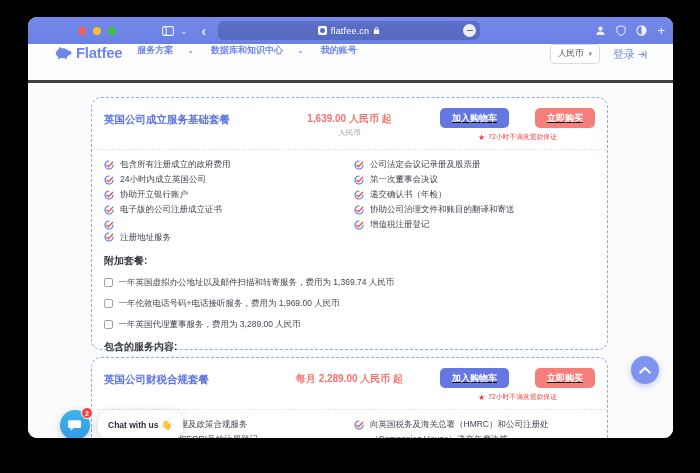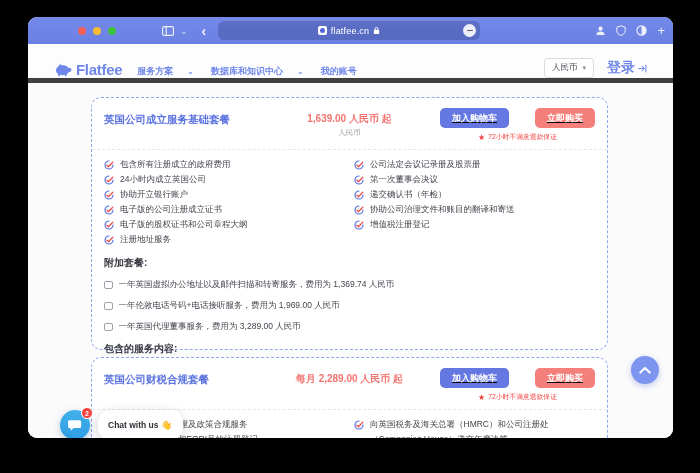--- a/index.html
+++ b/index.html
@@ -28,32 +28,32 @@
              display:flex; align-items:center; justify-content:center; }
   .favicon span { width:5px; height:5px; border-radius:50%; background:#5468d8; display:block; }
   .urltext { color:#fff; font-size:9px; font-weight:500; letter-spacing:.2px; }
   .url-badge { position:absolute; right:4px; top:3px; width:13px; height:13px; border-radius:50%;
                background:rgba(250,250,252,.92); display:flex; align-items:center; justify-content:center; }
   .url-badge i { display:block; width:6px; height:1.6px; background:#5c5c68; border-radius:1px; }
   .tb-right { position:absolute; right:8px; top:0; height:27px; display:flex; align-items:center; gap:10px; }
   .plus-ico { font-size:13px; font-weight:400; }
 
   
-  .siteheader { height:39px; background:#fdfdfe; border-bottom:5px solid #404040;
-                display:flex; align-items:flex-end; padding:0 26px; }
+  .siteheader { height:39px; background:#fdfdfe; border-bottom:3px solid #404040;
+                display:flex; align-items:flex-start; padding:0 26px; }
   .brand { display:flex; align-items:center; gap:4px; }
   .brand-name { font-size:15px; font-weight:800; color:#6f87e8; letter-spacing:-.3px; }
   .nav { display:flex; align-items:center; gap:17px; margin-left:15px; }
   .nav-item { font-size:9px; font-weight:700; color:#6f87e8; display:flex; align-items:center; gap:14px; cursor:pointer; }
   .nav-caret { font-size:8px; line-height:6px; color:#6f87e8; }
   .hd-right { margin-left:auto; display:flex; align-items:center; gap:13px; }
   .currency { display:flex; align-items:center; gap:5px; border:1px solid #d9dade; border-radius:4px;
               padding:3px 7px; font-size:8.5px; color:#4a4a55; background:#fff; }
   .currency .caret { font-size:7px; color:#8a8a94; }
-  .login { display:flex; align-items:center; gap:3px; font-size:14px; font-weight:700; color:#6f87e8; }
+  .login { display:flex; align-items:center; gap:3px; font-size:11px; font-weight:400; color:#6f87e8; }
 
   
   .content { position:relative; height:355px; background:#fbfbfc; }
   .card { position:absolute; left:63px; width:517px; background:#fff;
           border:1.5px dashed #8ea8f0; border-radius:10px; padding:10px 12px 0; }
   .card1 { top:14px; height:253px; }
   .card2 { top:274px; height:170px; }
   .card-head { display:grid; grid-template-columns:1fr auto 1fr; align-items:flex-start; min-height:32px; }
   .card-title { font-size:10.5px; font-weight:700; color:#5b73e0; padding-top:5px; }
   .price-block { text-align:center; padding-top:4px; }
@@ -241,21 +241,20 @@
                   <path d="M10 2 a8 8 0 1 0 8 8" fill="none" stroke="#5b74e0" stroke-width="2.4" stroke-linecap="round"></path>
                   <path d="M5.5 10.2 l3.4 3.3 L17.5 4.6" fill="none" stroke="#e8504d" stroke-width="2.6" stroke-linecap="round" stroke-linejoin="round"></path>
                 </svg>
                 <span>电子版的公司注册成立证书</span>
               </div>
             <div class="feat">
                 <svg width="10" height="10" viewBox="0 0 20 20">
                   <path d="M10 2 a8 8 0 1 0 8 8" fill="none" stroke="#5b74e0" stroke-width="2.4" stroke-linecap="round"></path>
                   <path d="M5.5 10.2 l3.4 3.3 L17.5 4.6" fill="none" stroke="#e8504d" stroke-width="2.6" stroke-linecap="round" stroke-linejoin="round"></path>
                 </svg>
-                <span>电子版的股权证书和公司章程大纲</span>
               </div>
             <div class="feat">
                 <svg width="10" height="10" viewBox="0 0 20 20">
                   <path d="M10 2 a8 8 0 1 0 8 8" fill="none" stroke="#5b74e0" stroke-width="2.4" stroke-linecap="round"></path>
                   <path d="M5.5 10.2 l3.4 3.3 L17.5 4.6" fill="none" stroke="#e8504d" stroke-width="2.6" stroke-linecap="round" stroke-linejoin="round"></path>
                 </svg>
                 <span>注册地址服务</span>
               </div>
           </div>
           <div class="feat-col right">

